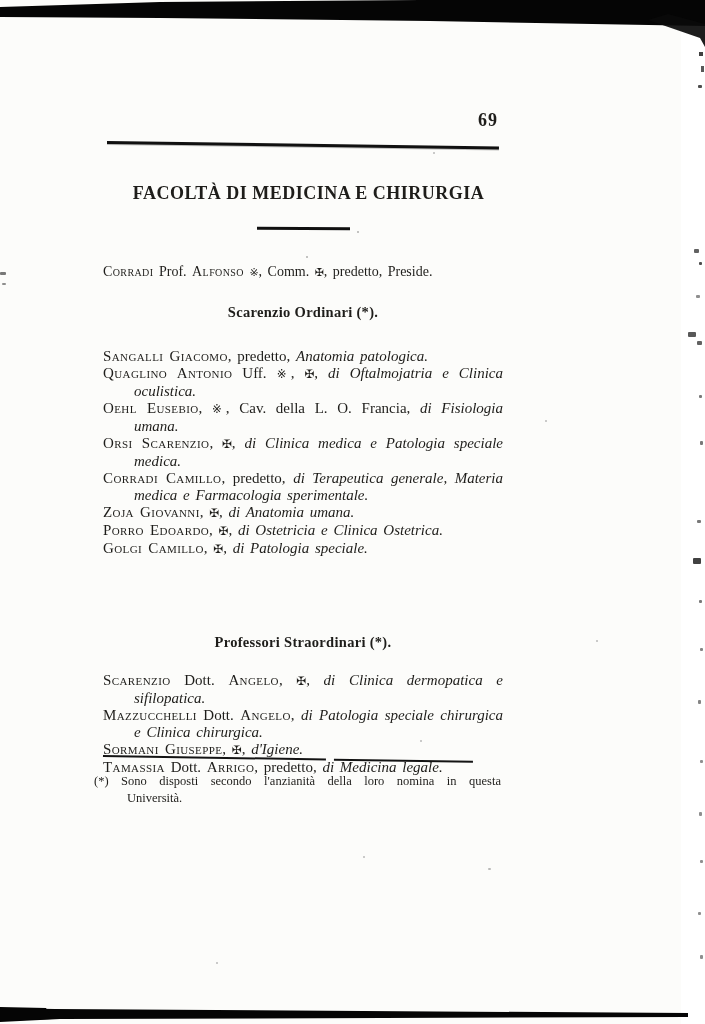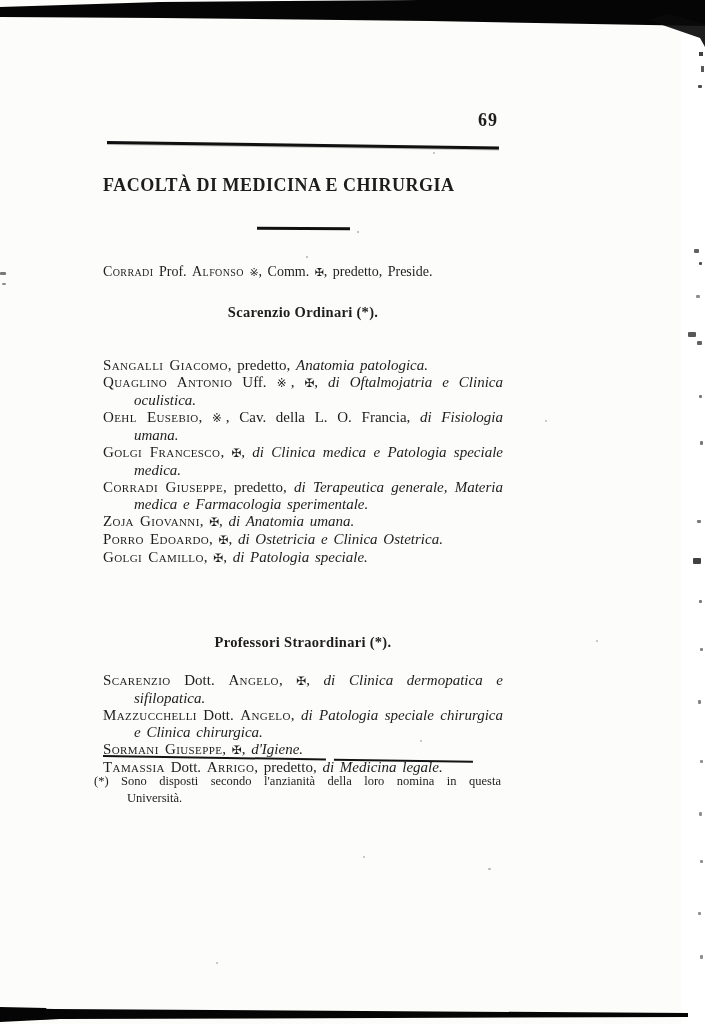--- a/index.html
+++ b/index.html
@@ -17,43 +17,43 @@
   .pagenum-row{
     position:absolute;left:103px;top:110px;width:395px;text-align:right;
     font-size:18px;font-weight:bold;letter-spacing:1px;
   }
   .header-rule{
     position:absolute;left:107px;top:141px;width:392px;height:2.6px;
     background:#101010;transform:rotate(0.8deg);transform-origin:left center;
     box-shadow:0 1px 0 rgba(20,20,20,.25);
   }
   .title{
-    position:absolute;left:103px;top:175px;width:395px;margin:0;
-    font-size:18px;font-weight:bold;letter-spacing:.5px;
+    position:absolute;left:103px;top:175px;width:395px;margin:8px;
+    text-align:center;font-size:18px;font-weight:bold;letter-spacing:.5px;
     white-space:nowrap;
   }
   .title-rule{
     position:absolute;left:257px;top:227px;width:93px;height:2.6px;
     background:#101010;transform:rotate(0.3deg);
   }
   
   .preside{
     position:absolute;left:103px;top:263px;width:400px;margin:0;
     font-size:14px;line-height:18px;word-spacing:2px;
   }
   #sections{position:absolute;left:103px;top:0;width:400px;}
   .prof-section{position:absolute;left:0;width:400px;margin:0;}
   .sec-0{top:304px;}
   .sec-1{top:602px;margin-top:32px;}
   .section-heading{
     margin:0;text-align:center;font-size:14.5px;font-weight:bold;
     letter-spacing:.3px;line-height:17px;
   }
   .entries{margin:0;}
-  .sec-0 .entries{margin-top:36px;}
+  .sec-0 .entries{margin-top:27px;}
   .sec-1 .entries{margin-top:21px;}
   .entry{
     margin:0;font-size:15px;line-height:17px;text-align:justify;
     word-spacing:2px;padding-left:31px;text-indent:-31px;
   }
   .seg-sc{font-variant:small-caps;letter-spacing:.4px;}
   .seg-it{font-style:italic;}
   .seg-star,.seg-cross{
     font-family:"DejaVu Sans",sans-serif;font-size:.78em;
     font-variant:normal;font-style:normal;
@@ -100,22 +100,22 @@
 
   <p class="preside" id="preside"><span class="seg-sc">Corradi</span><span class="seg-rm"> Prof. </span><span class="seg-sc">Alfonso</span><span class="seg-rm"> </span><span class="seg-star">※</span><span class="seg-rm">, Comm. </span><span class="seg-cross">✠</span><span class="seg-rm">, predetto, Preside.</span></p>
 
   <div id="sections">
       <section class="prof-section sec-0">
         <h2 class="section-heading">Scarenzio Ordinari (*).</h2>
         <div class="entries">
           <p class="entry"><span class="seg-sc">Sangalli Giacomo</span><span class="seg-rm">, predetto, </span><span class="seg-it">Anatomia patologica.</span></p>
           <p class="entry"><span class="seg-sc">Quaglino Antonio</span><span class="seg-rm"> Uff. </span><span class="seg-star">※</span><span class="seg-rm">, </span><span class="seg-cross">✠</span><span class="seg-rm">, </span><span class="seg-it">di Oftalmojatria e Clinica oculistica.</span></p>
           <p class="entry"><span class="seg-sc">Oehl Eusebio</span><span class="seg-rm">, </span><span class="seg-star">※</span><span class="seg-rm">, Cav. della L. O. Francia, </span><span class="seg-it">di Fisiologia umana.</span></p>
-          <p class="entry"><span class="seg-sc">Golgi Francesco</span><span class="seg-rm">, </span><span class="seg-cross">✠</span><span class="seg-rm">, </span><span class="seg-it">di Clinica medica e Patologia speciale medica.</span></p>
-          <p class="entry"><span class="seg-sc">Corradi Giuseppe</span><span class="seg-rm">, predetto, </span><span class="seg-it">di Terapeutica generale, Materia medica e Farmacologia sperimentale.</span></p>
+          <p class="entry"><span class="seg-sc">Orsi Scarenzio</span><span class="seg-rm">, </span><span class="seg-cross">✠</span><span class="seg-rm">, </span><span class="seg-it">di Clinica medica e Patologia speciale medica.</span></p>
+          <p class="entry"><span class="seg-sc">Corradi Camillo</span><span class="seg-rm">, predetto, </span><span class="seg-it">di Terapeutica generale, Materia medica e Farmacologia sperimentale.</span></p>
           <p class="entry"><span class="seg-sc">Zoja Giovanni</span><span class="seg-rm">, </span><span class="seg-cross">✠</span><span class="seg-rm">, </span><span class="seg-it">di Anatomia umana.</span></p>
           <p class="entry"><span class="seg-sc">Porro Edoardo</span><span class="seg-rm">, </span><span class="seg-cross">✠</span><span class="seg-rm">, </span><span class="seg-it">di Ostetricia e Clinica Ostetrica.</span></p>
           <p class="entry"><span class="seg-sc">Golgi Camillo</span><span class="seg-rm">, </span><span class="seg-cross">✠</span><span class="seg-rm">, </span><span class="seg-it">di Patologia speciale.</span></p>
         </div>
       </section>
       <section class="prof-section sec-1">
         <h2 class="section-heading">Professori Straordinari (*).</h2>
         <div class="entries">
           <p class="entry"><span class="seg-sc">Scarenzio</span><span class="seg-rm"> Dott. </span><span class="seg-sc">Angelo</span><span class="seg-rm">, </span><span class="seg-cross">✠</span><span class="seg-rm">, </span><span class="seg-it">di Clinica dermopatica e sifilopatica.</span></p>
           <p class="entry"><span class="seg-sc">Mazzucchelli</span><span class="seg-rm"> Dott. </span><span class="seg-sc">Angelo</span><span class="seg-rm">, </span><span class="seg-it">di Patologia speciale chirurgica e Clinica chirurgica.</span></p>

